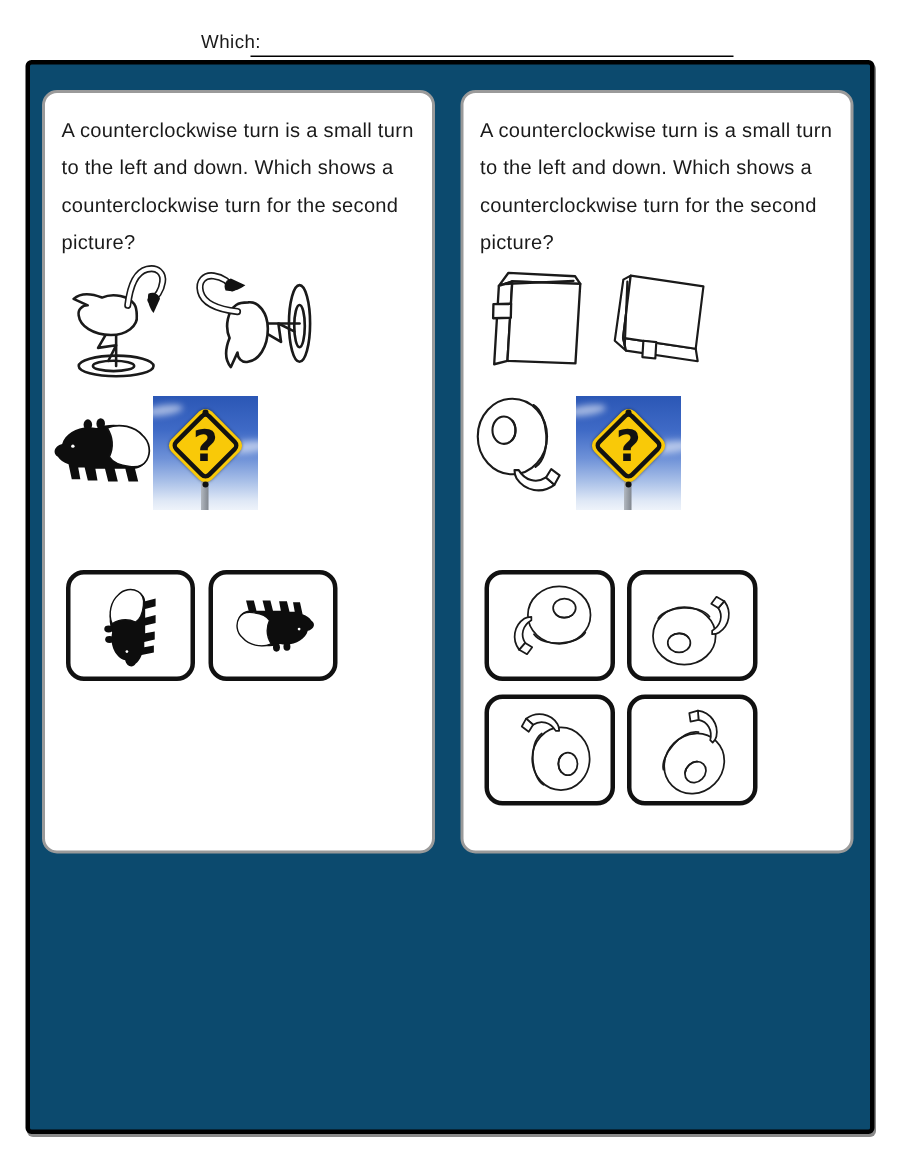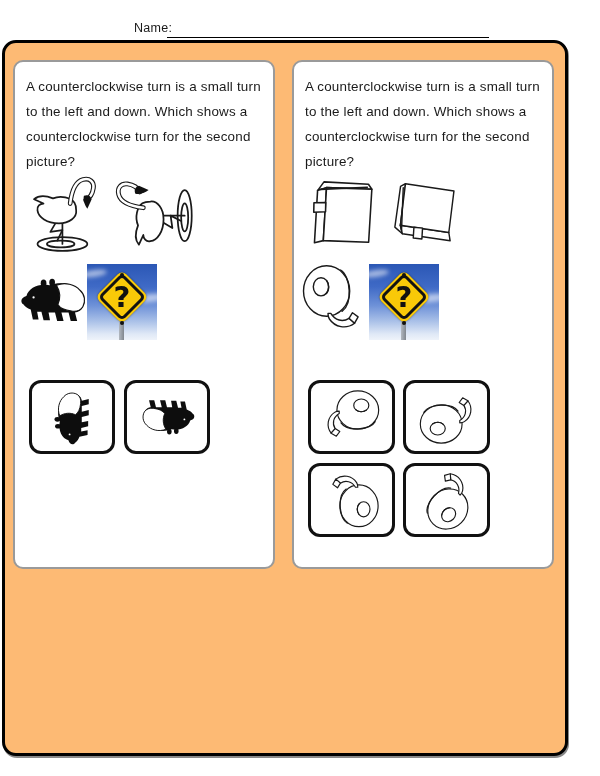--- a/index.html
+++ b/index.html
@@ -4,22 +4,22 @@
 <style>
   html,body{margin:0;padding:0;background:#ffffff;}
   body{width:600px;height:776px;position:relative;font-family:"Liberation Sans",sans-serif;color:#1a1a1a;}
   .abs{position:absolute;}
 
   
   .name-label{left:134px;top:21px;font-size:12.5px;letter-spacing:.3px;}
   .name-line{left:167px;top:20px;width:322px;height:17px;border-bottom:1.6px solid #000;}
 
   
-  .sheet{left:2px;top:40px;width:560px;height:710px;border:3px solid #000;border-radius:14px;
-         box-shadow:1px 2px 0 rgba(40,40,40,.55);background:#fdba74;}
+  .sheet{left:17px;top:40px;width:560px;height:710px;border:3px solid #000;border-radius:4px;
+         box-shadow:1px 2px 0 rgba(40,40,40,.55);background:#0c4a6e;}
 
   
   .panel{top:17px;width:258px;height:505px;border:2px solid #9a9a9a;border-radius:10px;background:#fff;}
   .panel-left{left:8px;}
   .panel-right{left:287px;}
 
   .question{left:11px;top:12px;width:240px;font-size:13.4px;line-height:25px;letter-spacing:.2px;}
 
   .imgbox{display:flex;align-items:center;justify-content:center;}
 
@@ -86,21 +86,21 @@
       <ellipse class="wh" cx="38" cy="40" rx="33" ry="36" stroke-width="3"></ellipse>
       <path class="ln" d="M58,10 C72,18 76,58 60,69" stroke-width="3"></path>
       <path class="wh" d="M44,72 C50,82 61,85 70,79 L78,86 C66,95 50,92 42,80 C40,77 40,74 40,72 Z" stroke-width="3"></path>
       <path class="wh" d="M70,79 L78,86 L83,77 L75,71 Z" stroke-width="3"></path>
       <ellipse class="wh" cx="30" cy="34" rx="11" ry="13" stroke-width="3"></ellipse>
       <path class="ln" d="M38,25 C42,30 42,40 37,44" stroke-width="2"></path>
     </symbol>
   </defs>
 </svg>
 
-<div class="abs name-label">Name:</div>
+<div class="abs name-label">Which:</div>
 <div class="abs name-line"></div>
 
 <div class="abs sheet">
 
   <div class="abs panel panel-left">
     <div class="abs question">A counterclockwise turn is a small turn to the left and down. Which shows a counterclockwise turn for the second picture?</div>
 
     <div class="abs imgbox" style="left:6px;top:106px;width:88px;height:90px;">
       <svg width="86" height="84">
           <use href="#sym-flamingo"></use>

